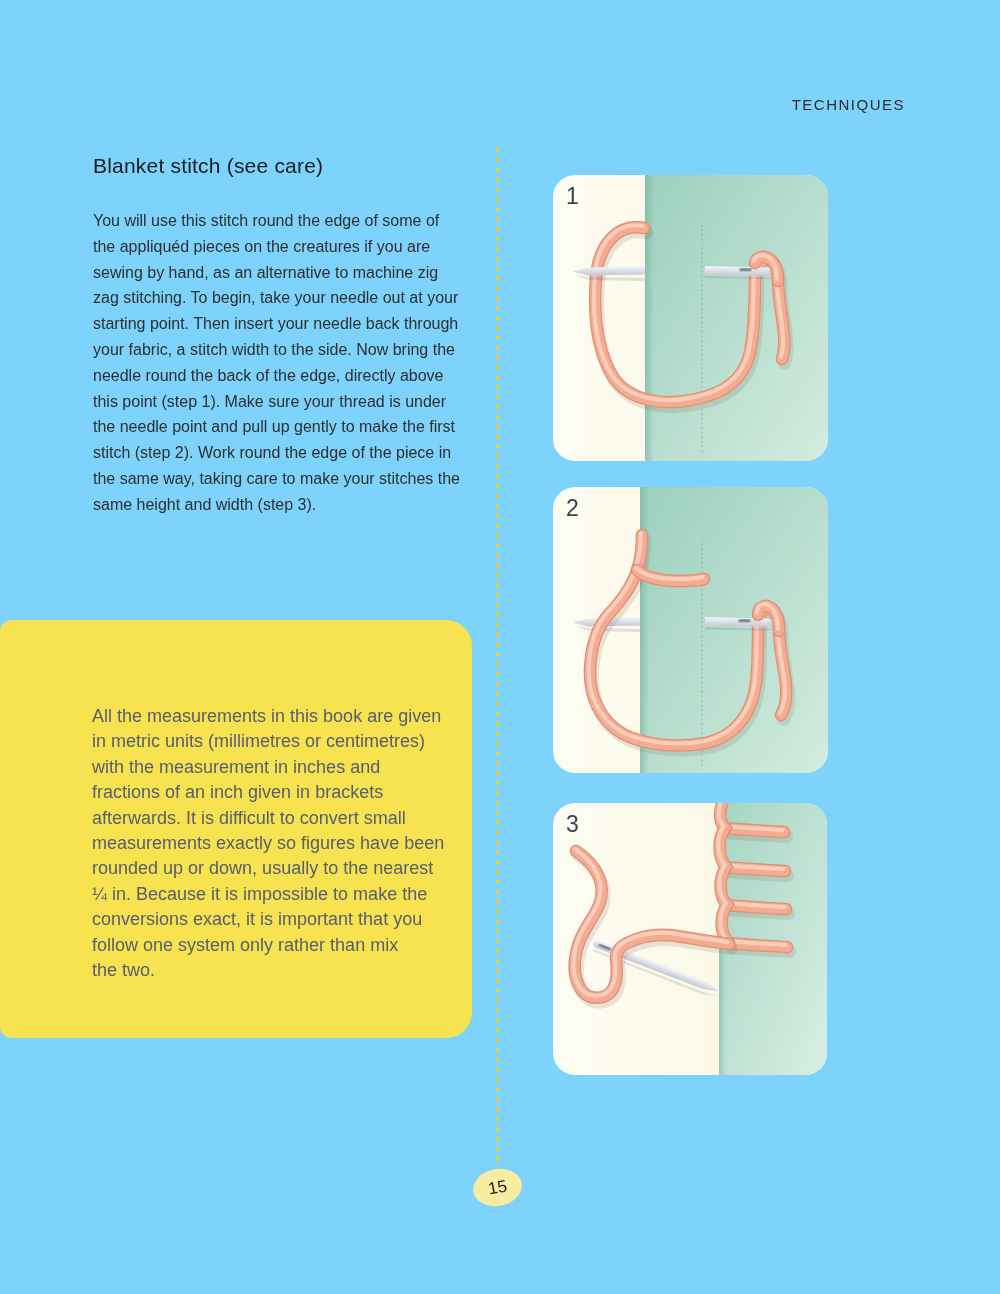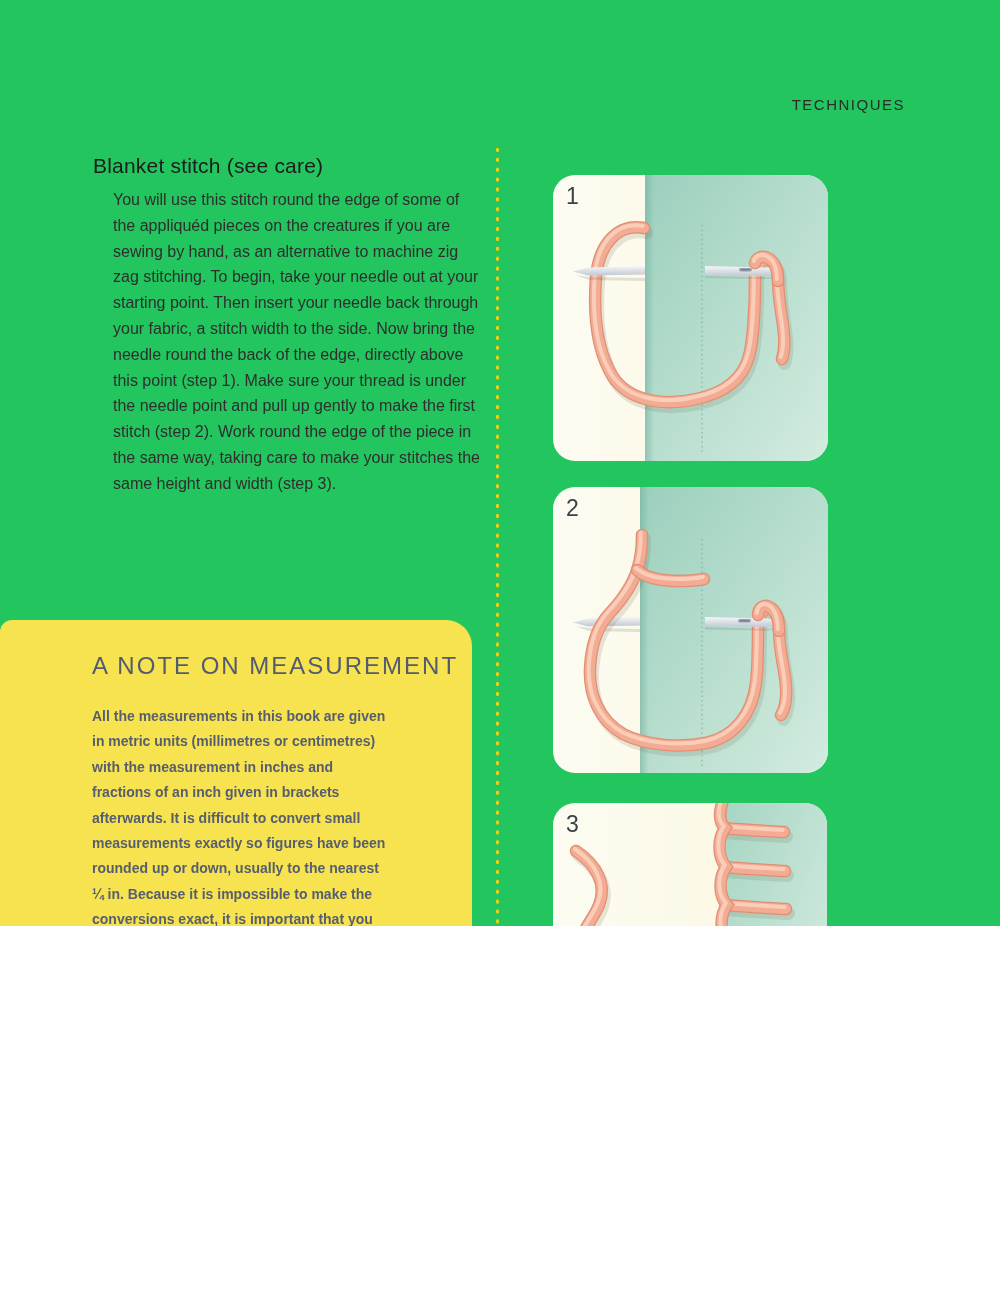--- a/index.html
+++ b/index.html
@@ -1,32 +1,32 @@
 <!DOCTYPE html>
 <html><head>
 <meta charset="utf-8">
 <style>
   html,body{margin:0;padding:0;background:#ffffff;}
-  #page{position:relative;width:1000px;height:926px;background:#22c55e;overflow:hidden;
+  #page{position:relative;width:1000px;height:1294px;background:#7dd3fc;overflow:hidden;
         font-family:"Liberation Sans",sans-serif;}
 
   .techniques{position:absolute;top:96px;right:95px;font-size:15px;letter-spacing:1.5px;
               color:#2b2b2b;}
 
   .article-title{position:absolute;left:93px;top:154px;font-size:21px;color:#1c1c1c;
                  letter-spacing:.2px;}
-  .article-body{position:absolute;left:93px;top:187px;width:440px;font-size:16px;
-                line-height:25.8px;color:#2e2e2e;white-space:pre-line;margin-left:20px;}
+  .article-body{position:absolute;left:93px;top:208px;width:440px;font-size:16px;
+                line-height:25.8px;color:#2e2e2e;white-space:pre-line;}
 
   .note-box{position:absolute;left:0;top:620px;width:472px;height:418px;
             background:#F7E24F;border-radius:12px 26px 26px 12px;}
   .note-title{position:absolute;left:92px;top:32px;font-size:24px;letter-spacing:2px;
               color:#535B6D;}
-  .note-body{position:absolute;left:92px;top:84px;width:390px;font-size:14px;
-             line-height:25.4px;color:#565E70;white-space:pre-line;font-weight:bold;}
+  .note-body{position:absolute;left:92px;top:84px;width:390px;font-size:18px;
+             line-height:25.4px;color:#565E70;white-space:pre-line;}
 
   .dotted-line{position:absolute;left:495px;top:145px;width:5px;height:1022px;
                background-image:radial-gradient(circle,#F5CE0F 1.7px,rgba(245,206,15,0) 2px);
                background-size:5px 9.9px;background-position:center top;background-repeat:repeat-y;}
 
   .page-badge{position:absolute;left:473px;top:1169px;width:49px;height:37px;
               background:#F8EBA2;border-radius:50%;transform:rotate(-10deg);
               display:flex;align-items:center;justify-content:center;
               font-size:17px;color:#1d1d1d;}
 
@@ -64,21 +64,20 @@
 starting point. Then insert your needle back through
 your fabric, a stitch width to the side. Now bring the
 needle round the back of the edge, directly above
 this point (step 1). Make sure your thread is under
 the needle point and pull up gently to make the first
 stitch (step 2). Work round the edge of the piece in
 the same way, taking care to make your stitches the
 same height and width (step 3).</div>
 
   <div class="note-box">
-    <div class="note-title">A NOTE ON MEASUREMENT</div>
     <div class="note-body">All the measurements in this book are given
 in metric units (millimetres or centimetres)
 with the measurement in inches and
 fractions of an inch given in brackets
 afterwards. It is difficult to convert small
 measurements exactly so figures have been
 rounded up or down, usually to the nearest
 ¼ in. Because it is impossible to make the
 conversions exact, it is important that you
 follow one system only rather than mix

